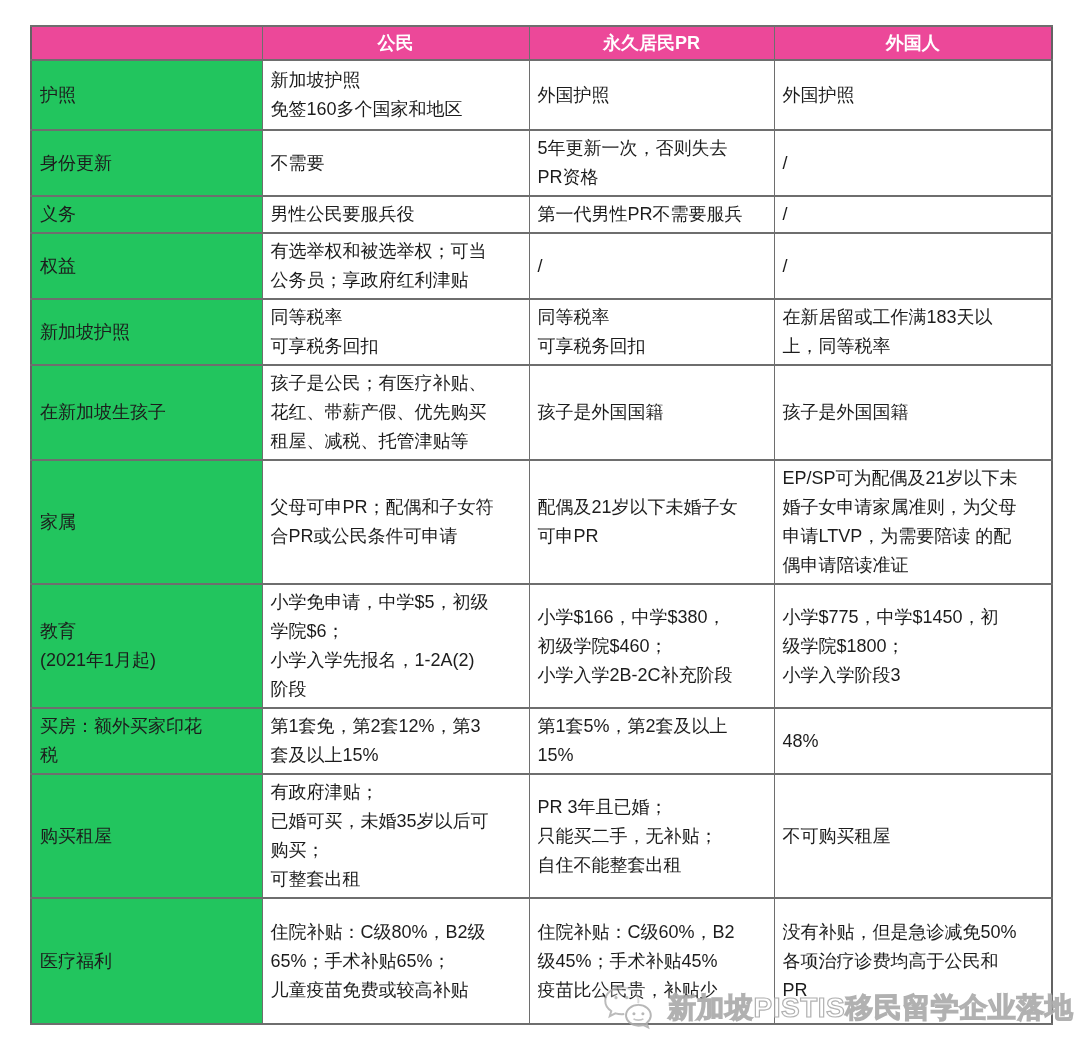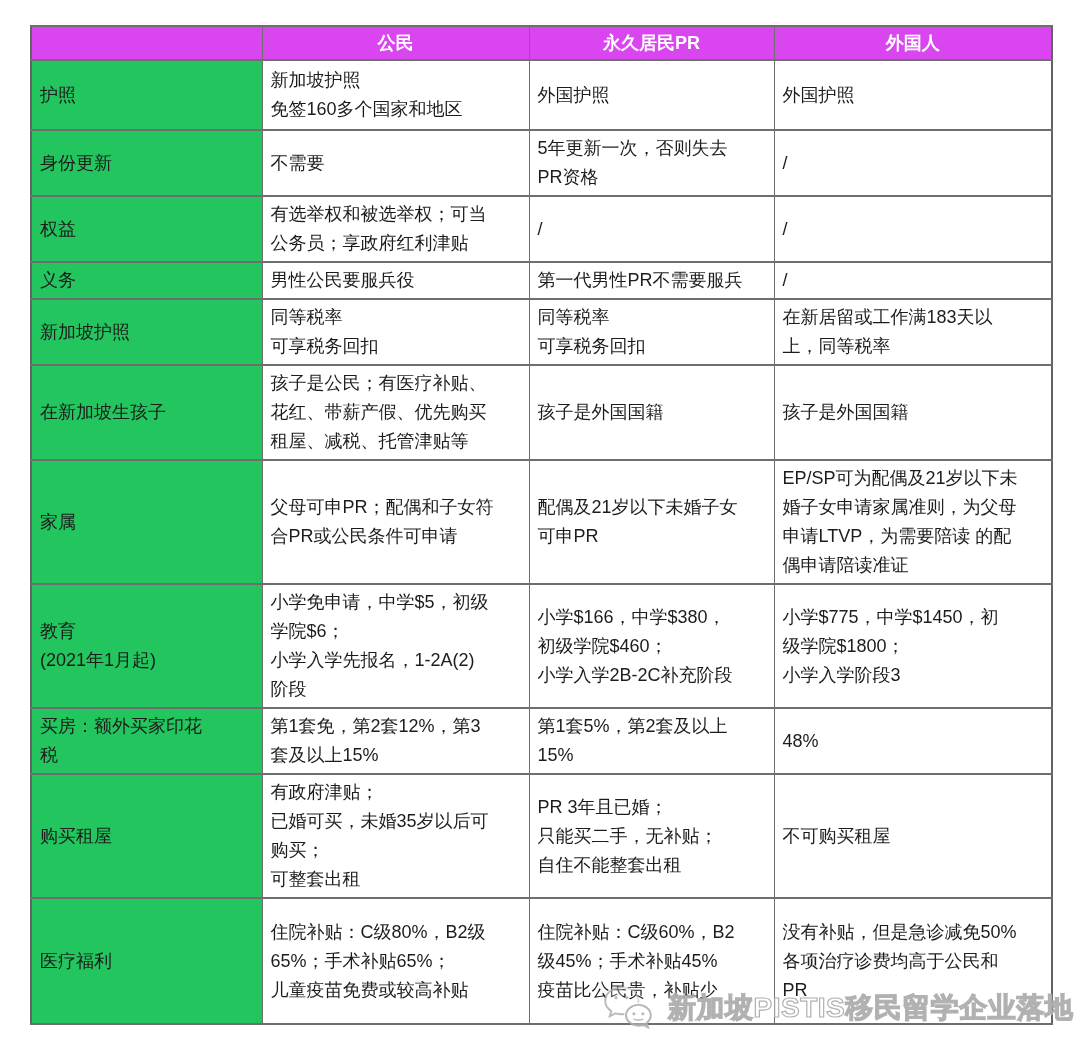--- a/index.html
+++ b/index.html
@@ -32,21 +32,21 @@
     border-bottom-width: 2px;
     font-size: 18px;
     line-height: 29px;
     color: #1c1c1c;
     padding: 3px 8px;
     vertical-align: middle;
     text-align: left;
     overflow: hidden;
   }
   table.compare thead th {
-    background: #d946ef;
+    background: #ec4899;
     color: #ffffff;
     font-weight: bold;
     text-align: center;
     height: 28px;
     line-height: 28px;
     padding: 2px 22px;
     margin-left: 32px;
   }
   table.compare tbody th {
     font-weight: normal;
@@ -111,32 +111,32 @@
         <td class="cell" data-name="cell-passport-pr">外国护照</td>
         <td class="cell" data-name="cell-passport-foreigner">外国护照</td>
       </tr>
       <tr data-name="row-identity-renewal">
         <th class="rowlabel" data-name="row-label-identity-renewal">身份更新</th>
         <td class="cell" data-name="cell-identity-renewal-citizen">不需要</td>
         <td class="cell" data-name="cell-identity-renewal-pr">5年更新一次，否则失去
 PR资格</td>
         <td class="cell" data-name="cell-identity-renewal-foreigner">/</td>
       </tr>
+      <tr data-name="row-obligations">
+        <th class="rowlabel" data-name="row-label-obligations">义务</th>
+        <td class="cell" data-name="cell-obligations-citizen">男性公民要服兵役</td>
+        <td class="cell" data-name="cell-obligations-pr">第一代男性PR不需要服兵</td>
+        <td class="cell" data-name="cell-obligations-foreigner">/</td>
+      </tr>
       <tr data-name="row-rights">
         <th class="rowlabel" data-name="row-label-rights">权益</th>
         <td class="cell" data-name="cell-rights-citizen">有选举权和被选举权；可当
 公务员；享政府红利津贴</td>
         <td class="cell" data-name="cell-rights-pr">/</td>
         <td class="cell" data-name="cell-rights-foreigner">/</td>
-      </tr>
-      <tr data-name="row-obligations">
-        <th class="rowlabel" data-name="row-label-obligations">义务</th>
-        <td class="cell" data-name="cell-obligations-citizen">男性公民要服兵役</td>
-        <td class="cell" data-name="cell-obligations-pr">第一代男性PR不需要服兵</td>
-        <td class="cell" data-name="cell-obligations-foreigner">/</td>
       </tr>
       <tr data-name="row-income-tax">
         <th class="rowlabel" data-name="row-label-income-tax">新加坡护照</th>
         <td class="cell" data-name="cell-income-tax-citizen">同等税率
 可享税务回扣</td>
         <td class="cell" data-name="cell-income-tax-pr">同等税率
 可享税务回扣</td>
         <td class="cell" data-name="cell-income-tax-foreigner">在新居留或工作满183天以
 上，同等税率</td>
       </tr>

